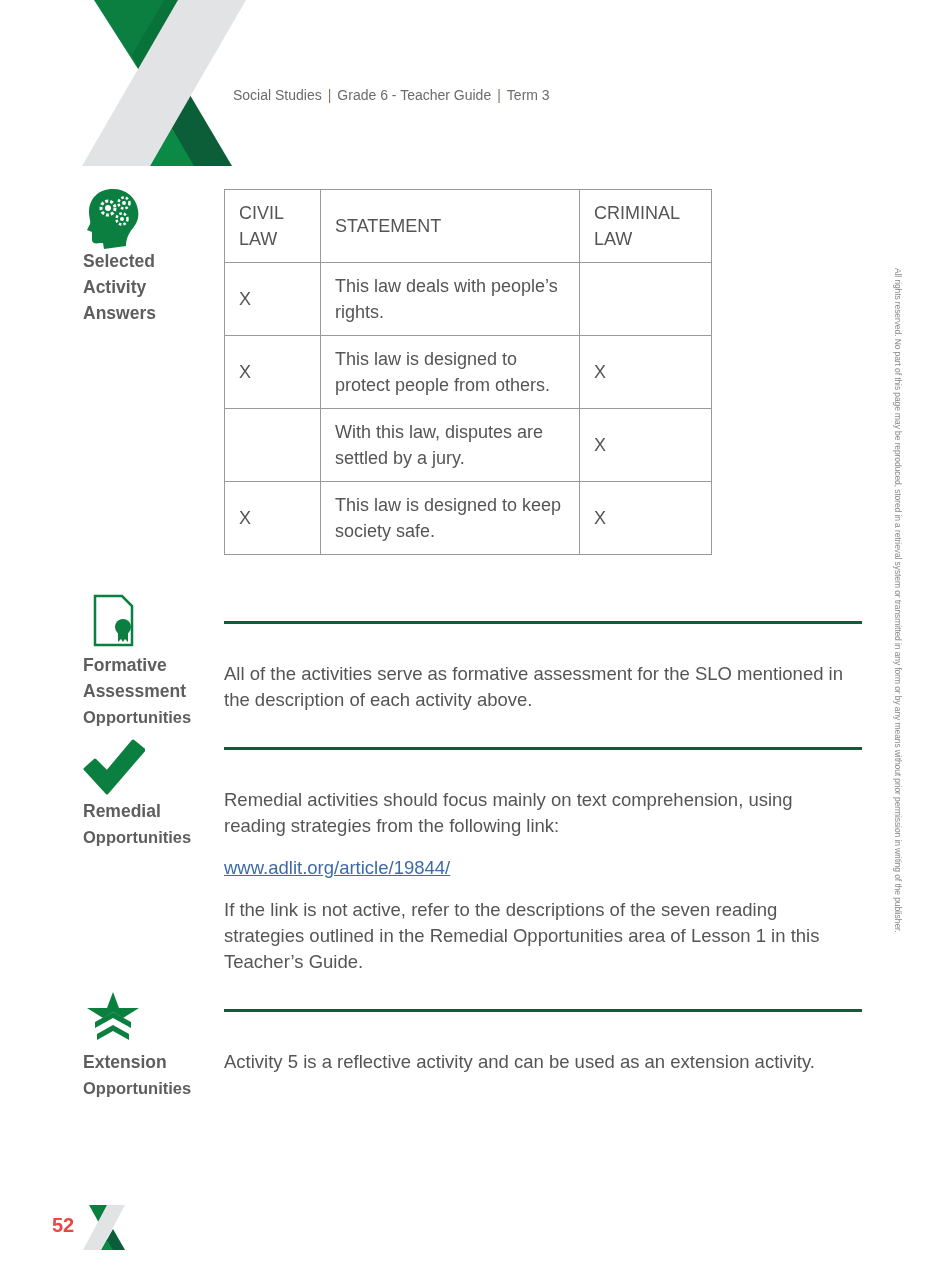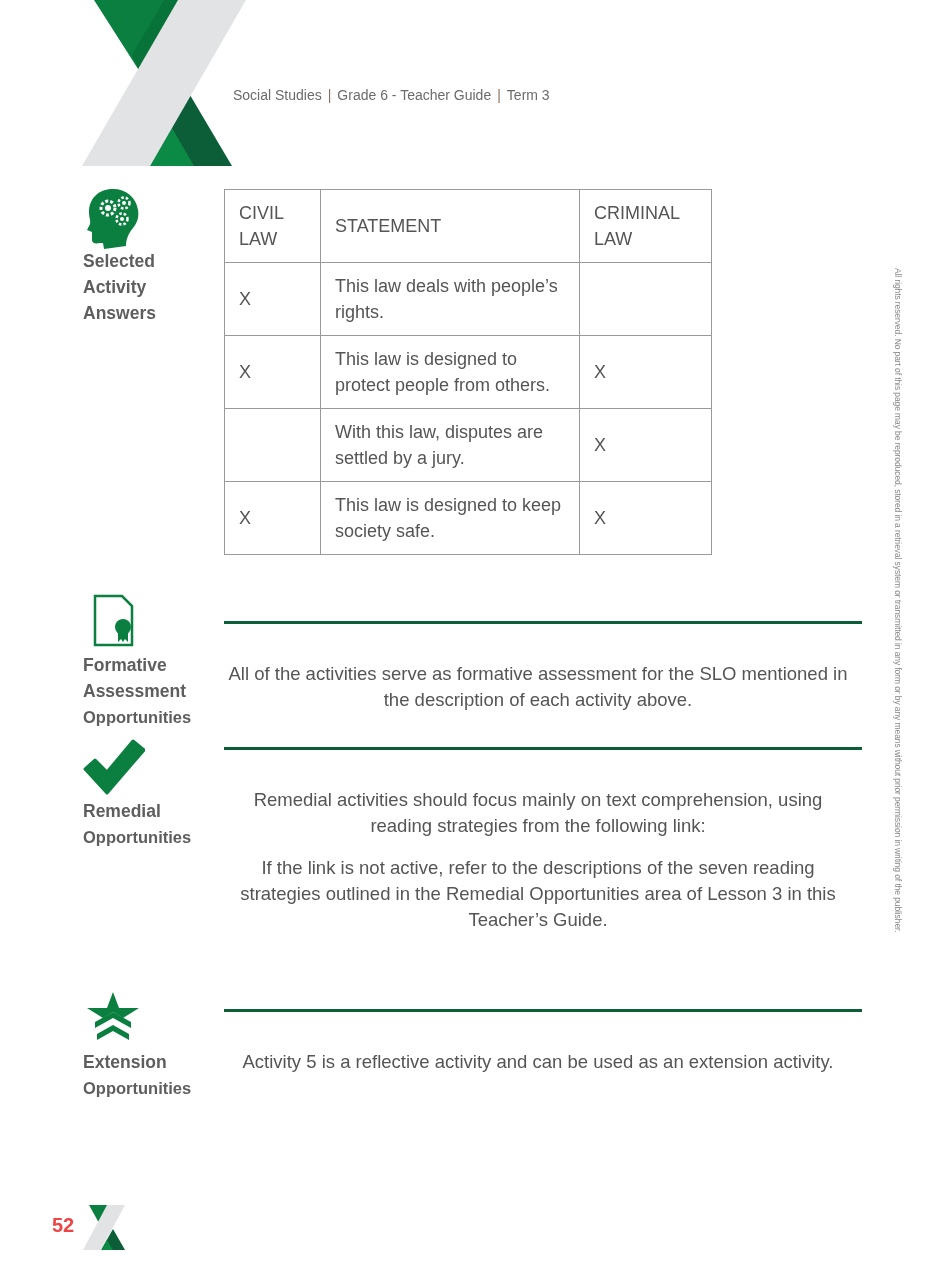--- a/index.html
+++ b/index.html
@@ -21,21 +21,21 @@
     }
     table.law td, table.law th {
       border: 1px solid #999; padding: 10px 14px; text-align: left; font-weight: normal;
       vertical-align: middle; line-height: 26px;
     }
     table.law th { height: 50px; }
     .c1 { width: 67px; } .c3 { width: 103px; }
 
     .rule { left: 224px; width: 638px; height: 3px; background: #0b5e37; }
     .para { left: 224px; width: 640px; font-size: 18.5px; line-height: 26px; color: #555; }
-    .para p { margin: 0 12px 16px 0; text-align: center; }
+    .para p { margin: 0 12px 16px 0; }
     .para a { color: #3d6aa8; text-decoration: underline; }
 
     .vertical {
       left: 887px; top: 268px; width: 16px; height: 740px;
       writing-mode: vertical-rl; font-size: 8.5px; color: #888; white-space: nowrap; letter-spacing: -0.1px;
     }
     .page-num { left: 52px; top: 1214px; font-size: 20px; font-weight: bold; color: #ef4444; }
     .logo-bottom { left: 83px; top: 1205px; width: 44px; height: 46px; }
   </style>
 </head>
@@ -116,21 +116,22 @@
 
 <svg class="abs" style="left:83px;top:739px;width:62px;height:56px;" viewBox="0 0 62 56">
   <path d="M2 30 L12 21 L24 33 L50 2 L61 11 L24 54 Z" fill="#0a7f3f" stroke="#0a7f3f" stroke-linejoin="round" stroke-width="3"></path>
 </svg>
 <div class="abs side-label" style="top:798px;">
   <div>Remedial</div>
   <div class="small">Opportunities</div>
 </div>
 <div class="abs para" style="top:787px;">
   <p>Remedial activities should focus mainly on text comprehension, using reading strategies from the following link:</p>
-  <p>If the link is not active, refer to the descriptions of the seven reading strategies outlined in the Remedial Opportunities area of Lesson 3 in this Teacher’s Guide.</p>
+  <p><a>www.adlit.org/article/19844/</a></p>
+  <p>If the link is not active, refer to the descriptions of the seven reading strategies outlined in the Remedial Opportunities area of Lesson 1 in this Teacher’s Guide.</p>
 </div>
 <div class="abs rule" style="top:1009px;"></div>
 
 <svg class="abs" style="left:85px;top:992px;width:56px;height:52px;" viewBox="0 0 56 52">
   <polygon points="28,0 34,16 54,16 38,26 28,20 18,26 2,16 22,16" fill="#0a7f3f"></polygon>
   <polygon points="10,30 28,20 46,30 46,36 28,26 10,36" fill="#0a7f3f"></polygon>
   <polygon points="12,42 28,33 44,42 44,48 28,39 12,48" fill="#0a7f3f"></polygon>
 </svg>
 <div class="abs side-label" style="top:1049px;">
   <div>Extension</div>

